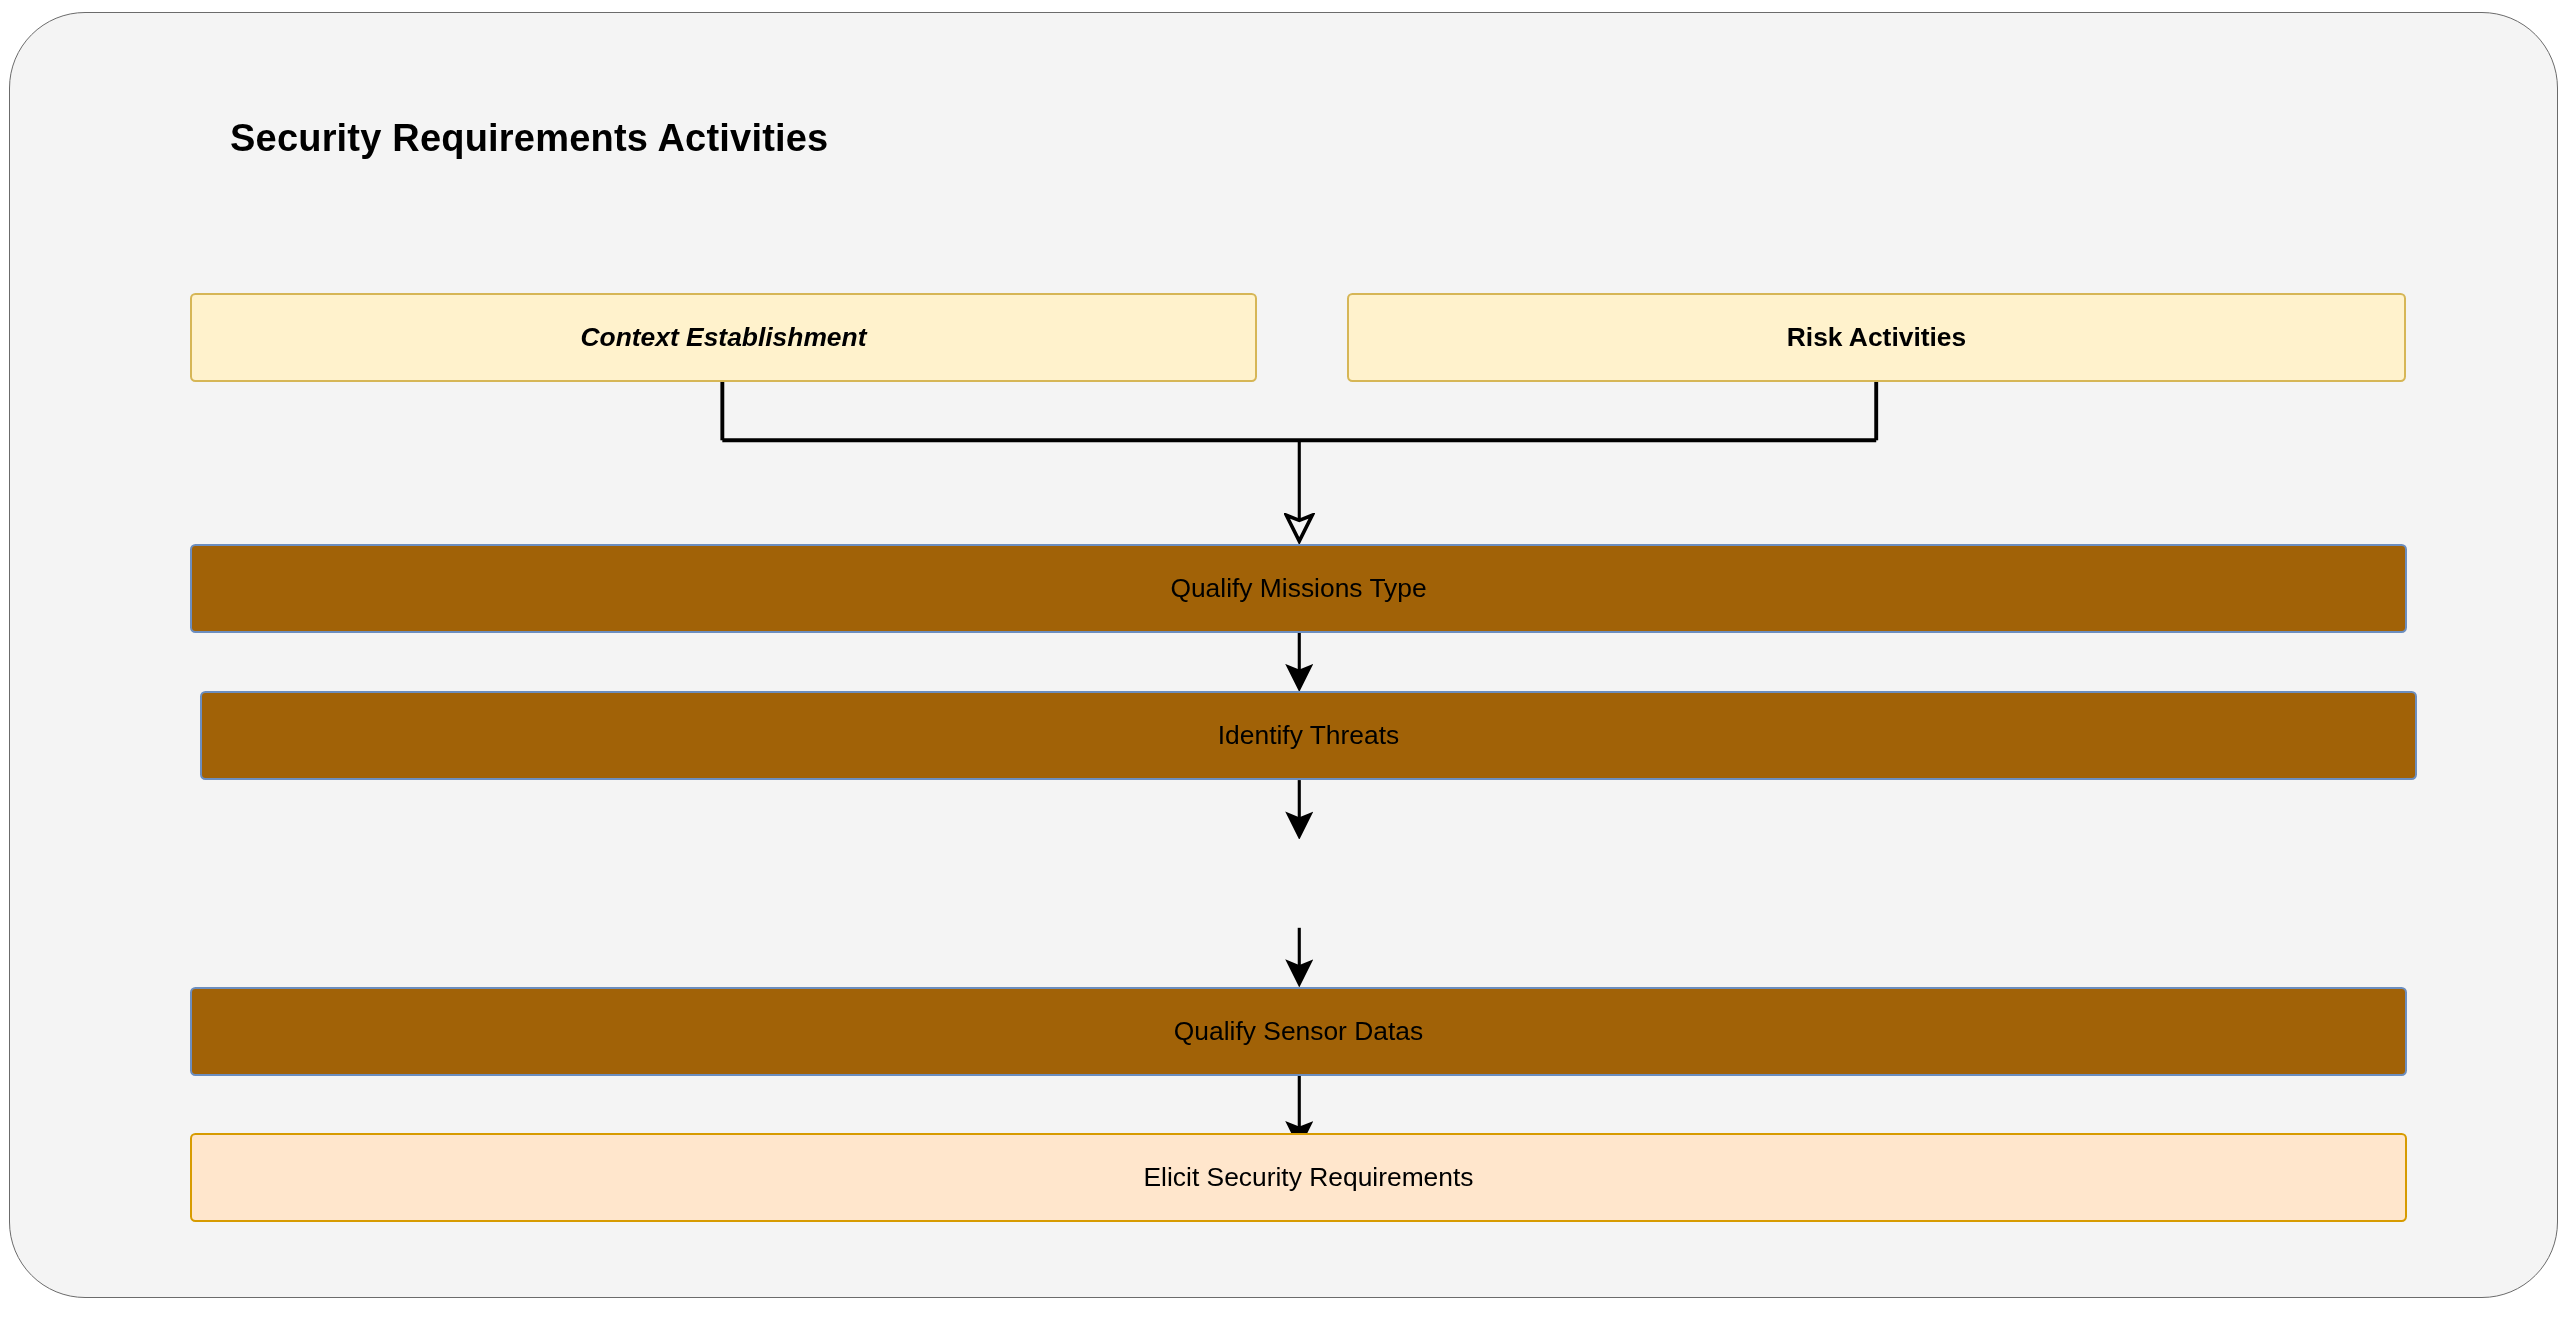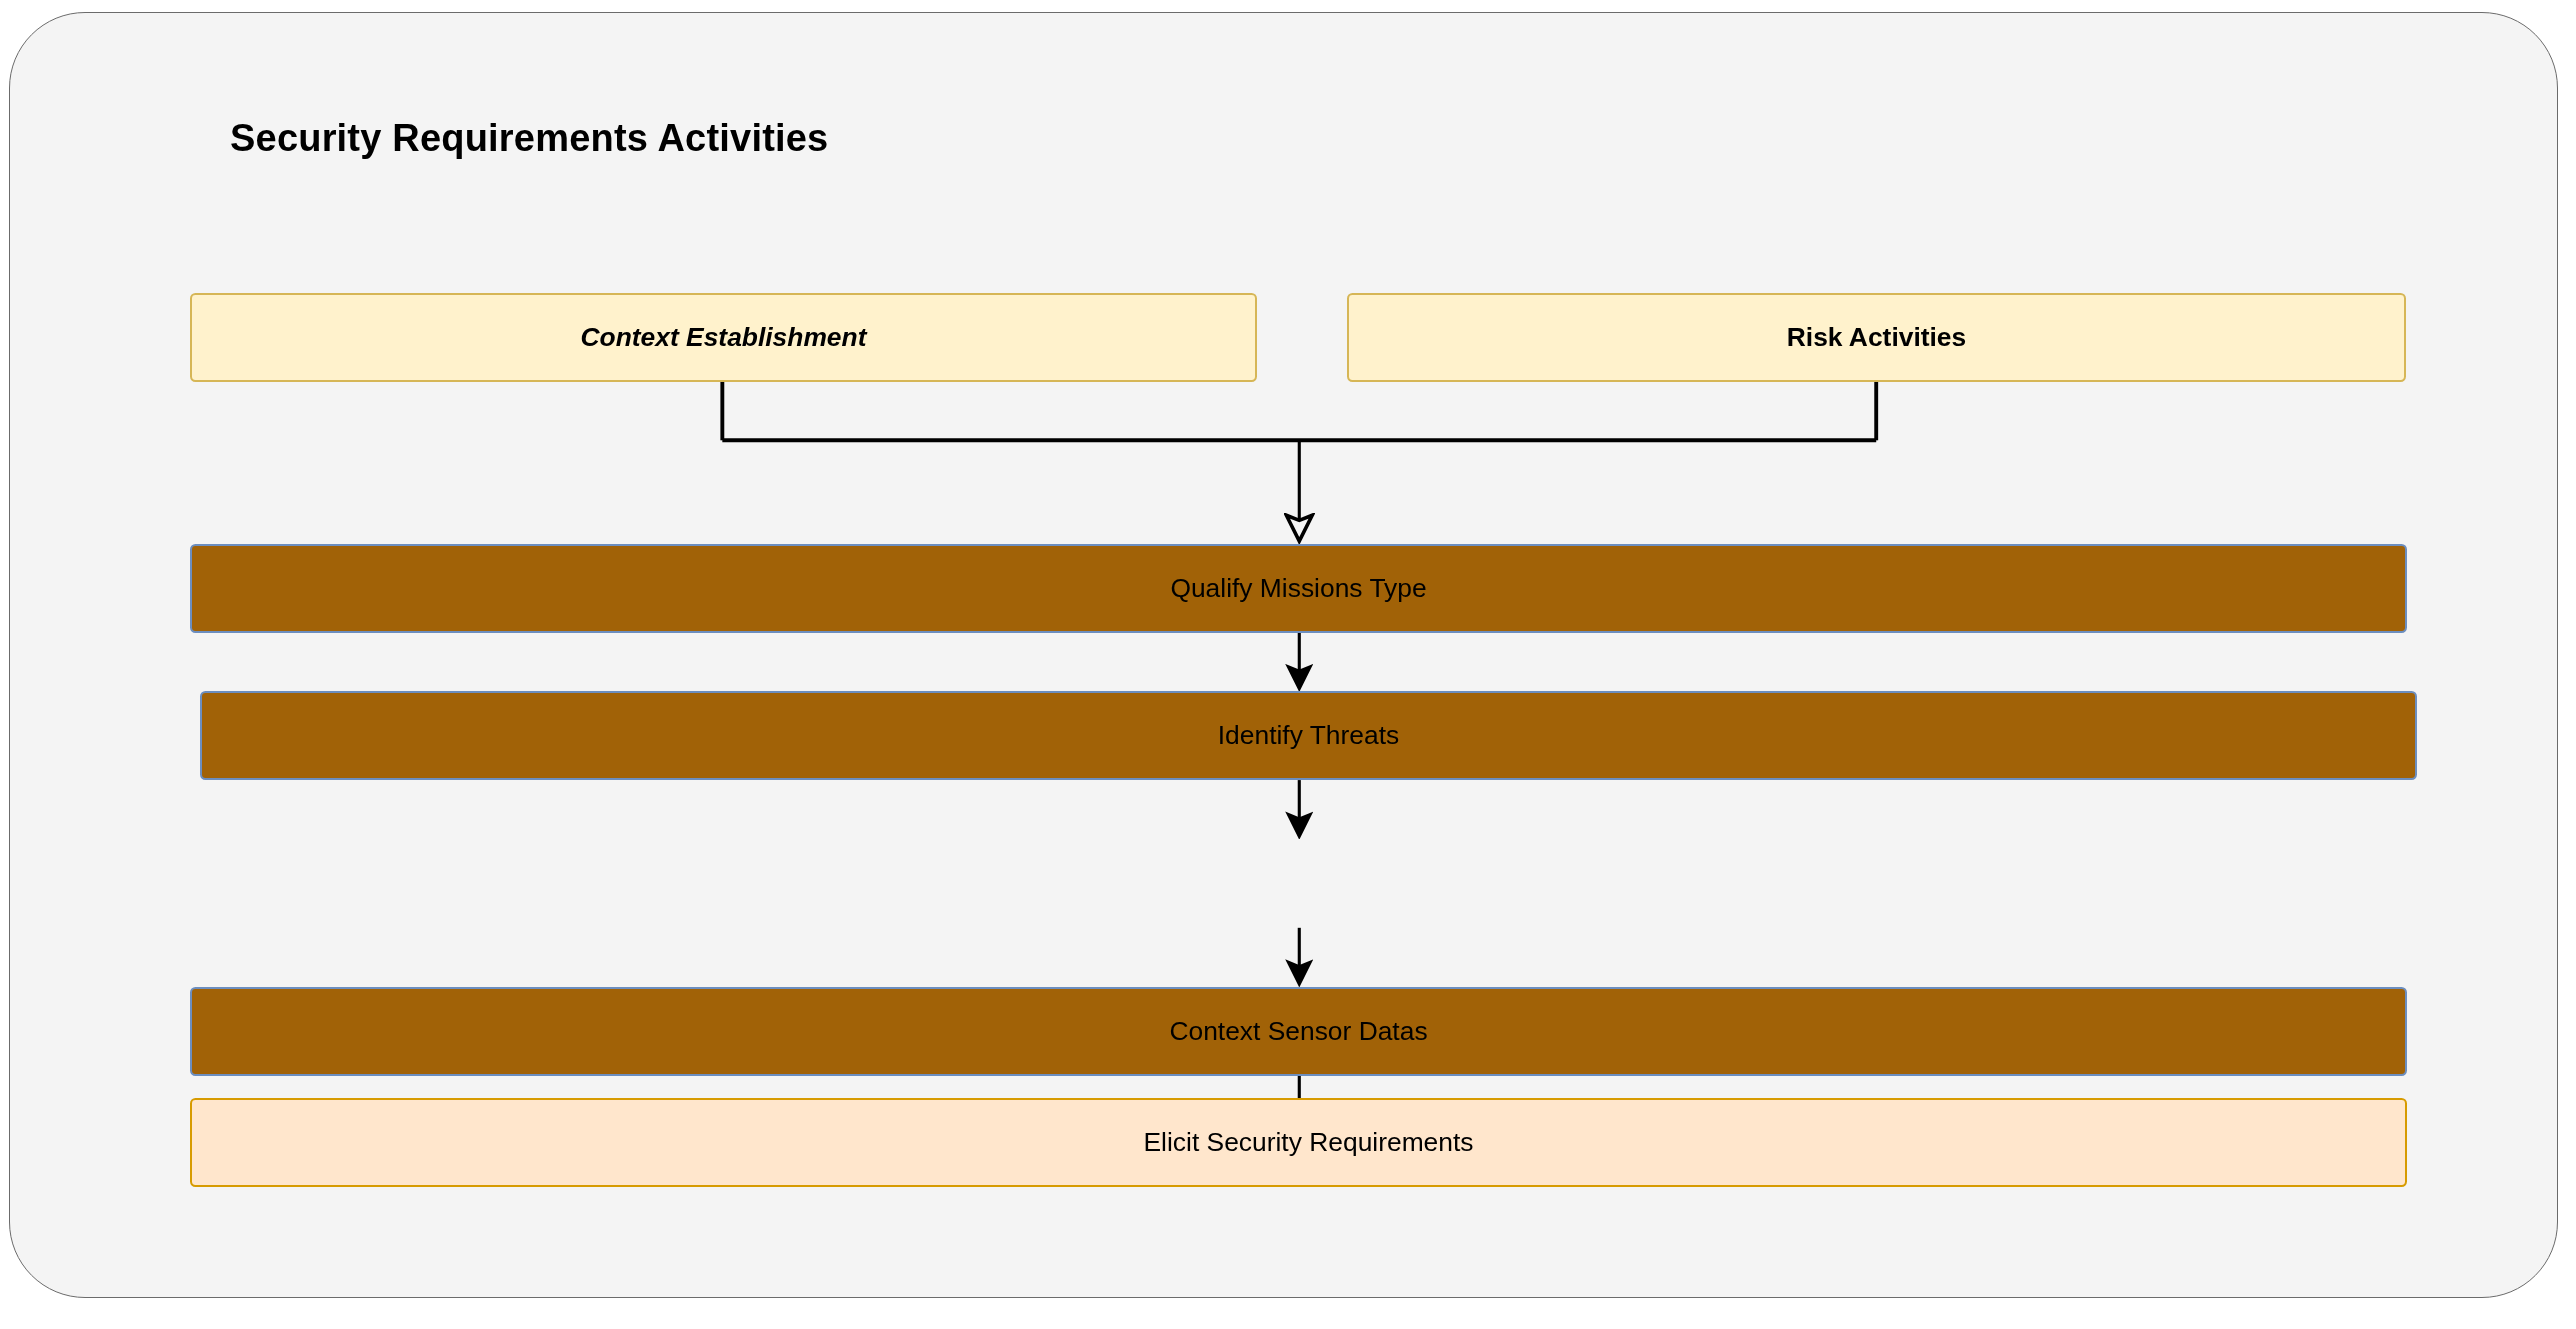--- a/index.html
+++ b/index.html
@@ -138,21 +138,21 @@
   <div class="node blue" style="left:190px; top:544px; width:2217px; height:89px;">
     <span class="node-label">Qualify Missions Type</span>
   </div>
 
   <div class="node blue" style="left:200px; top:691px; width:2217px; height:89px;">
     <span class="node-label">Identify Threats</span>
   </div>
 
 
   <div class="node blue" style="left:190px; top:987px; width:2217px; height:89px;">
-    <span class="node-label">Context Sensor Datas</span>
+    <span class="node-label">Qualify Sensor Datas</span>
   </div>
 
-  <div class="node orange" style="left:190px; top:1098px; width:2217px; height:89px;padding-left:20px;">
+  <div class="node orange" style="left:190px; top:1133px; width:2217px; height:89px;padding-left:20px;">
     <span class="node-label">Elicit Security Requirements</span>
   </div>
 
 </div>
 
 
 </body></html>

